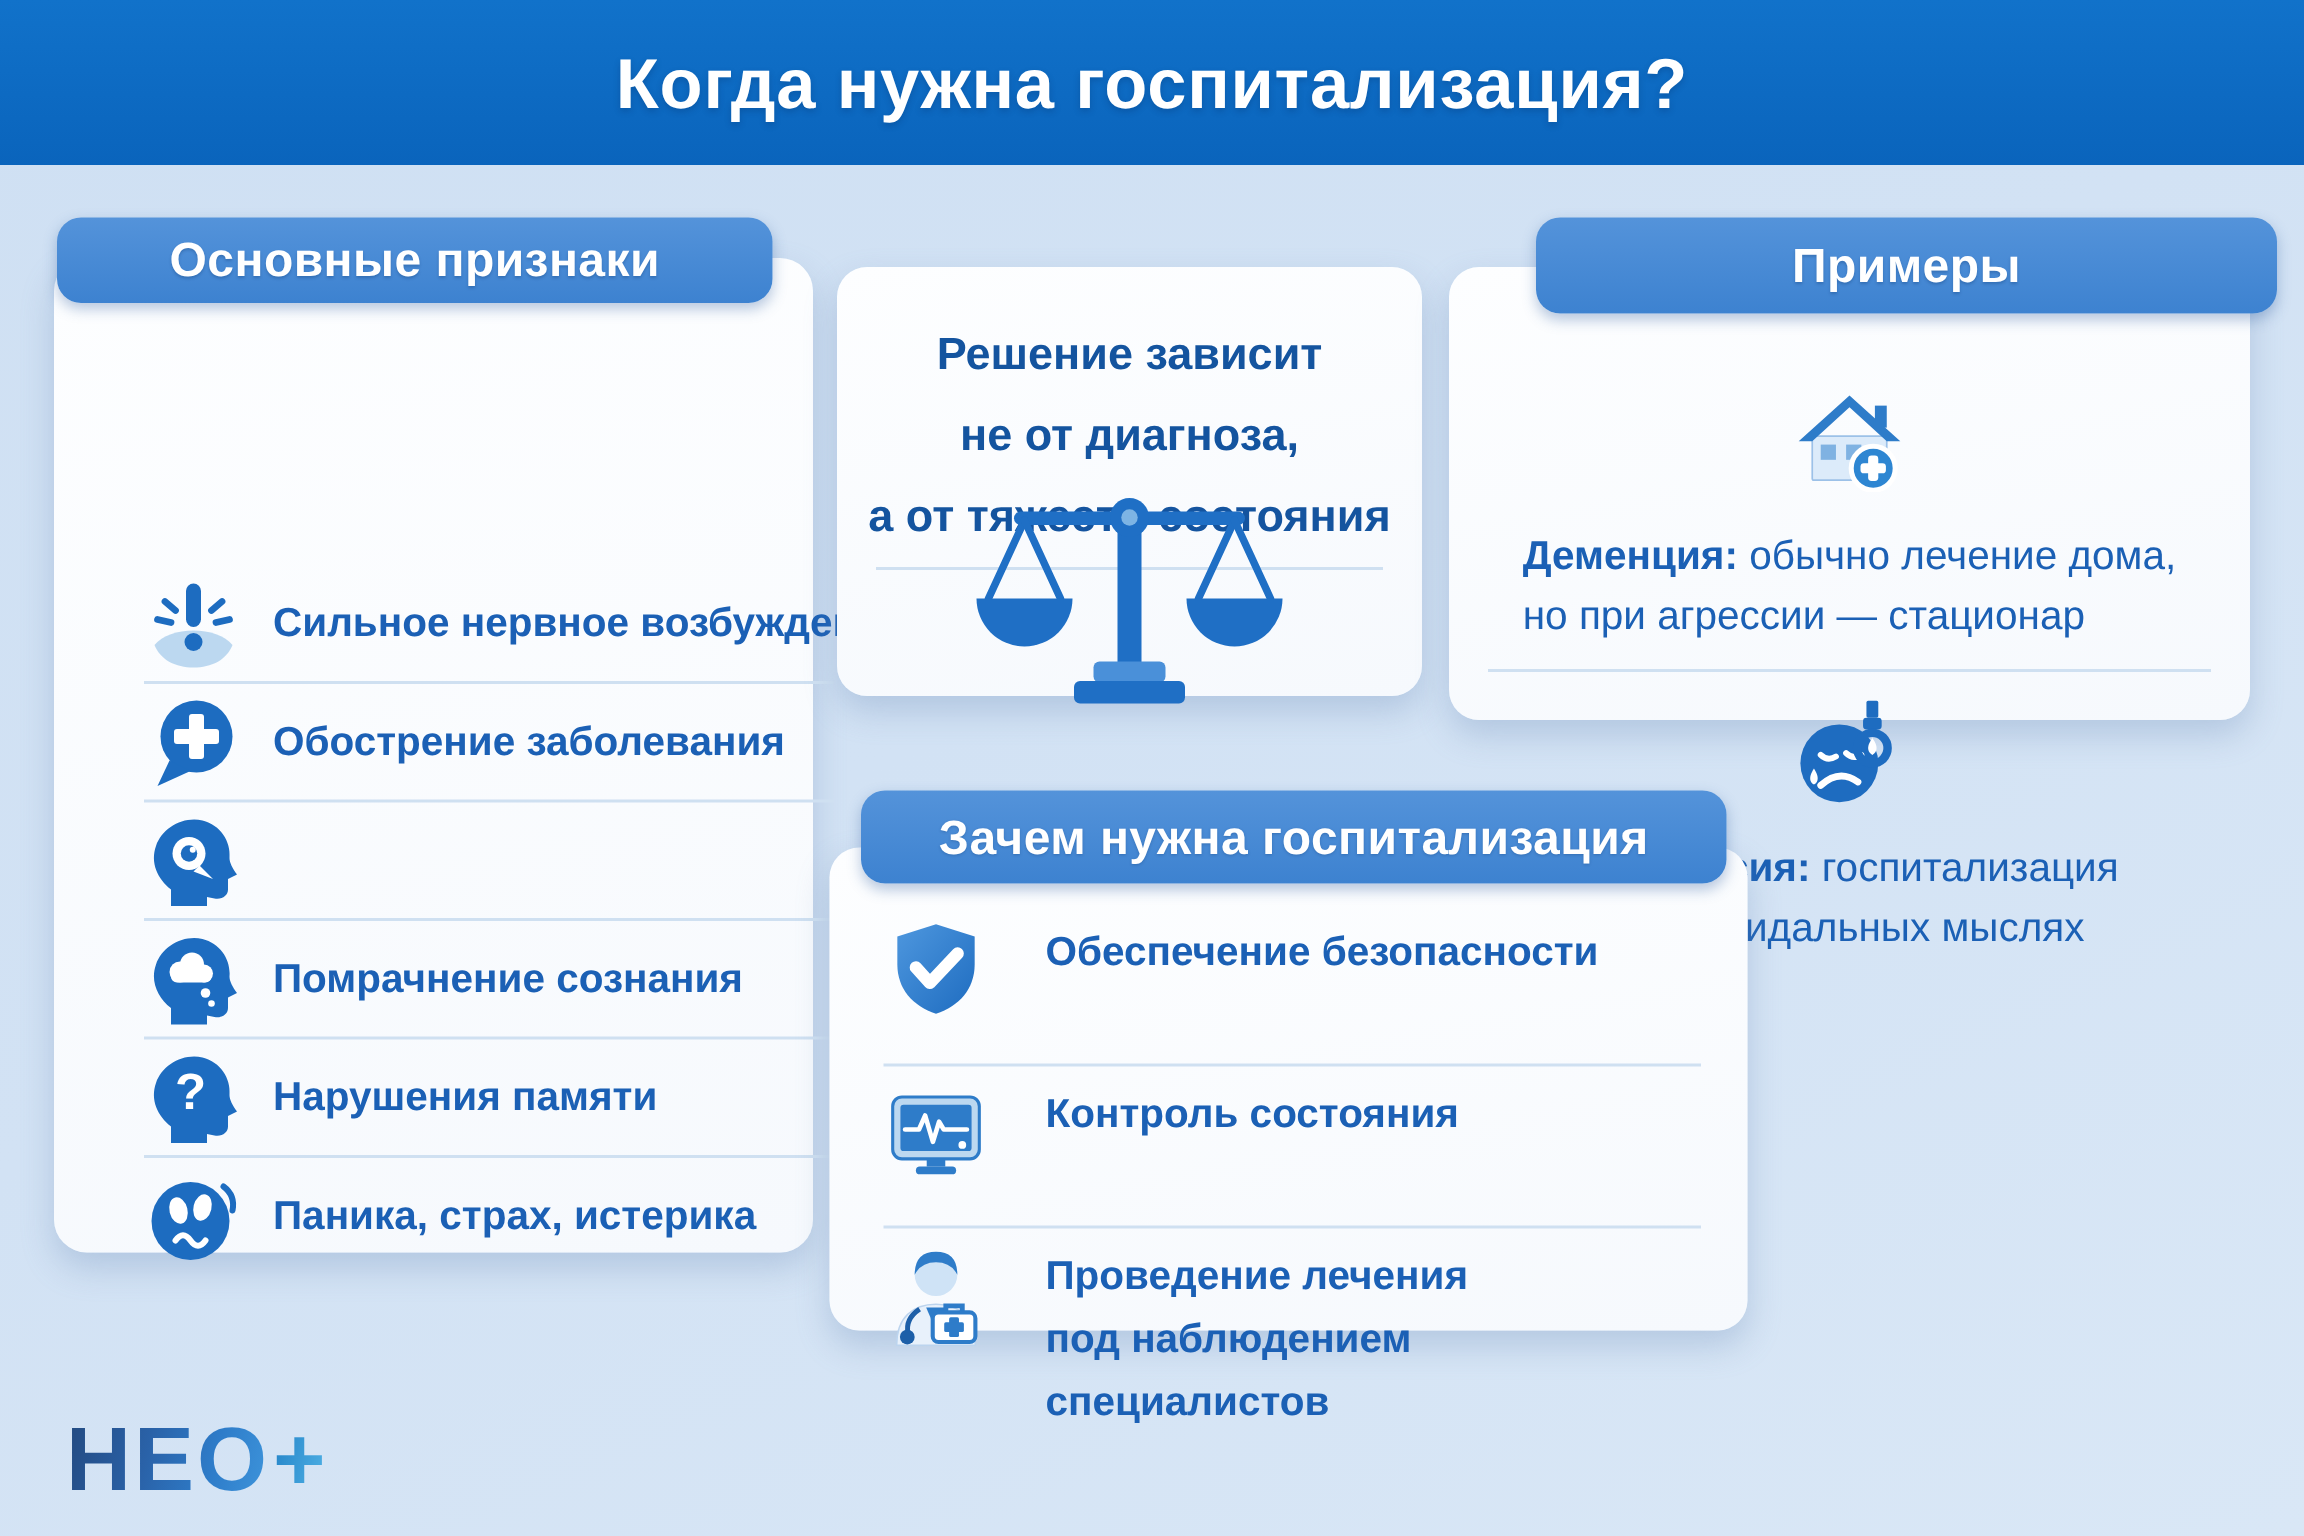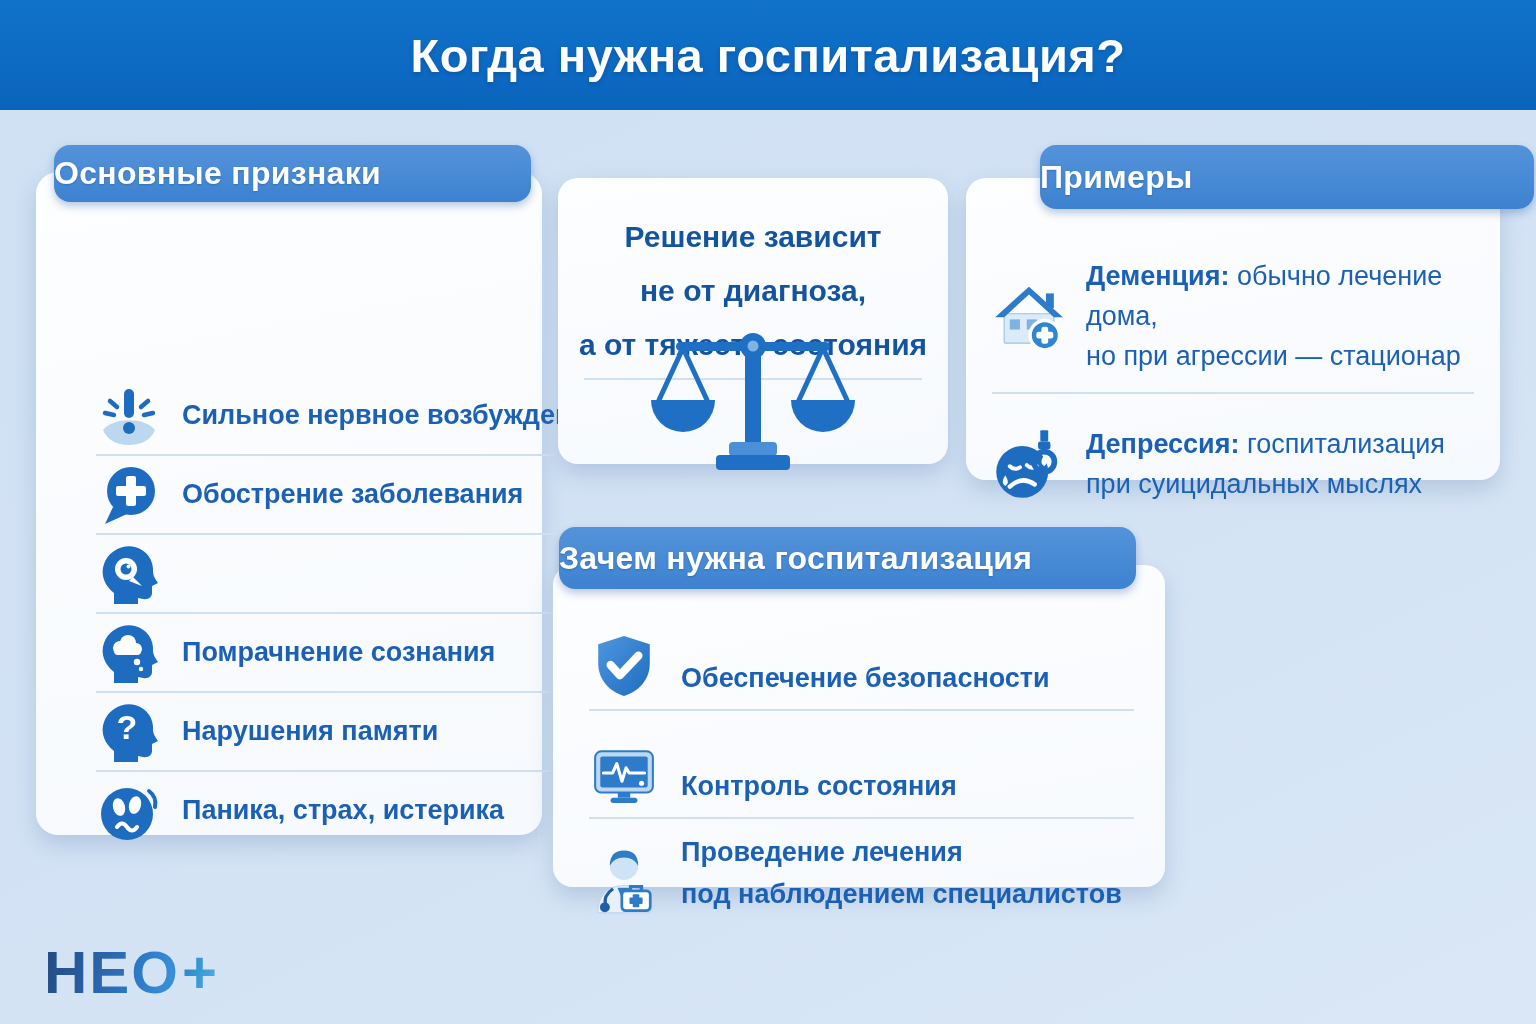--- a/index.html
+++ b/index.html
@@ -14,21 +14,21 @@
   .topbar h1{margin:0;color:#ffffff;font-size:47px;font-weight:bold;letter-spacing:.5px;
              text-shadow:0 2px 4px rgba(0,40,90,.25);}
 
   
   .card{position:absolute;background:linear-gradient(170deg,#fdfeff,#f6f9fd);
         border-radius:22px;box-shadow:0 10px 22px rgba(110,140,185,.32);}
   .pill{position:absolute;z-index:5;border-radius:16px;
         background:linear-gradient(#549аde,#3d83d0);
         background:linear-gradient(#5493da,#3d82d0);
         box-shadow:0 4px 9px rgba(50,95,160,.35);
-        display:flex;align-items:center;margin-left:16px;}
+        display:flex;align-items:center;justify-content:center;}
   .pill span{color:#fff;font-weight:bold;font-size:32px;letter-spacing:.3px;
              text-shadow:0 1px 2px rgba(0,40,90,.25);}
 
   
   .signs-card{left:36px;top:172px;width:506px;height:663px;}
   .signs-pill{left:38px;top:145px;width:477px;height:57px;}
   .signs-rows{position:absolute;left:60px;top:205px;width:460px;}
   .sign-row{display:flex;align-items:center;height:77px;gap:20px;
             border-bottom:2px solid #cfe0f1;}
   .sign-row:last-child{border-bottom:none;text-align:right;}
@@ -40,31 +40,31 @@
   .decision-text{position:absolute;left:0;top:32px;width:100%;text-align:center;
                  color:#14549f;font-weight:bold;font-size:30px;line-height:54px;white-space:pre-line;}
   .decision-line{position:absolute;left:26px;right:26px;top:200px;height:2px;background:#cfe0f1;}
   .scales{position:absolute;left:50%;transform:translateX(-50%);bottom:-16px;z-index:2;}
 
   
   .examples-card{left:966px;top:178px;width:534px;height:302px;border-radius:20px;}
   .examples-pill{left:1024px;top:145px;width:494px;height:64px;}
   .examples-rows{position:absolute;left:26px;top:62px;width:482px;}
   .ex-row{display:flex;align-items:center;gap:20px;padding:16px 0;min-height:108px;
-          border-bottom:2px solid #cfe0f1;}
+          border-bottom:2px solid #cfe0f1;flex-direction:column;}
   .ex-row:last-child{border-bottom:none;}
   .ex-row .icon{flex:0 0 74px;display:flex;align-items:center;justify-content:center;}
   .ex-text{color:#1b60b5;font-size:27px;line-height:40px;white-space:pre-line;}
   .ex-text .term{font-weight:bold;}
 
   
   .reasons-card{left:553px;top:565px;width:612px;height:322px;border-radius:20px;}
-  .reasons-pill{left:543px;top:527px;width:577px;height:62px;}
+  .reasons-pill{left:574px;top:527px;width:577px;height:62px;}
   .reasons-rows{position:absolute;left:36px;top:38px;width:545px;}
-  .reason-row{display:flex;align-items:flex-end;gap:22px;padding:10px 0;min-height:86px;
+  .reason-row{display:flex;align-items:flex-start;gap:38px;padding:10px 0;min-height:86px;
               border-bottom:2px solid #cfe0f1;}
   .reason-row:last-child{border-bottom:none;}
   .reason-row .icon{flex:0 0 70px;display:flex;align-items:center;justify-content:center;}
   .reason-row .lbl{color:#1b60b5;font-weight:bold;font-size:27px;line-height:42px;white-space:pre-line;}
 
   
   .logo{position:absolute;left:44px;top:898px;font-size:60px;font-weight:bold;letter-spacing:2px;
         display:flex;align-items:baseline;margin-top:40px;}
   .logo .word{background:linear-gradient(105deg,#23497f 0%,#2a62a8 40%,#2e7cc9 70%,#3f97dd 100%);
               -webkit-background-clip:text;background-clip:text;color:transparent;}

